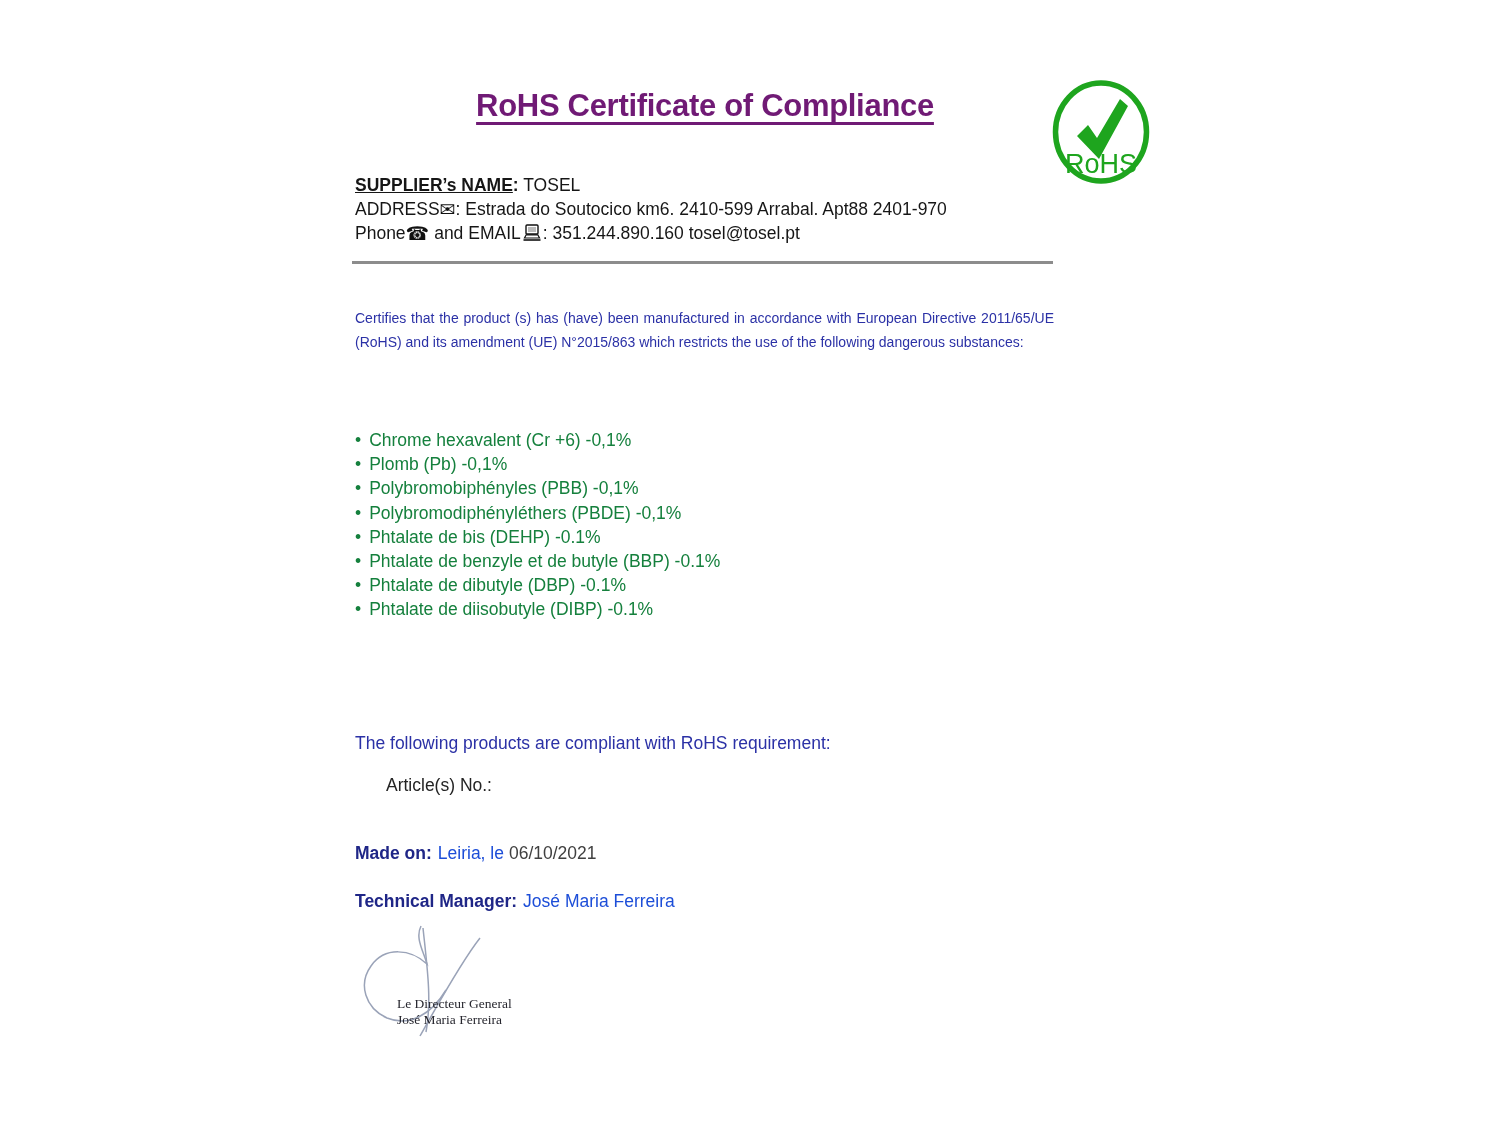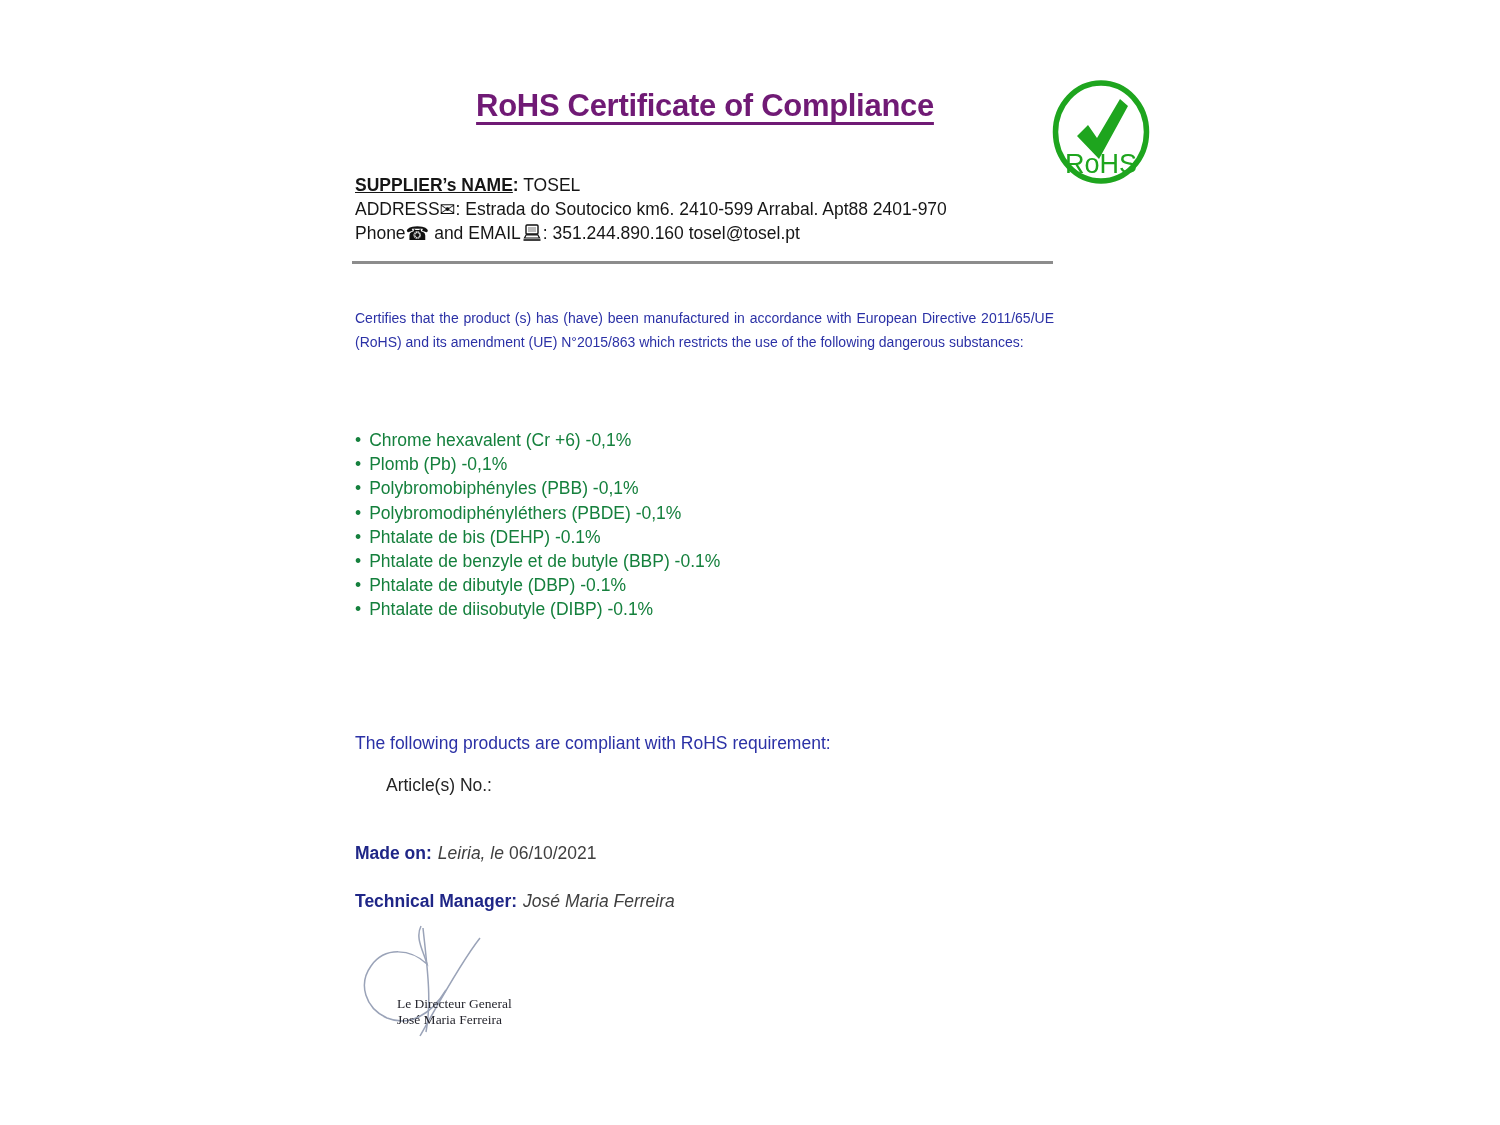--- a/index.html
+++ b/index.html
@@ -39,21 +39,21 @@
   
   .subs{left:355px;top:428px;margin:0;padding:0;list-style:none;font-size:17.5px;line-height:24.2px;color:#15803d;}
   .subs li::before{content:"•";margin-right:8px;}
 
   .statement{left:355px;top:733px;font-size:17.5px;color:#2b31a6;}
   .articles{left:355px;top:775px;font-size:17.5px;color:#242424;margin-left:31px;}
 
   .made-on{left:355px;top:843px;font-size:17.5px;}
   .tech-mgr{left:355px;top:891px;font-size:17.5px;}
   .navy-lbl{font-weight:bold;color:#1f2687;}
-  .ital{font-style:italic;color:#404040;margin-left:6px;}
+  .ital{color:#1d4ed8;margin-left:6px;}
   .plain-date{margin-left:5px;color:#404040;margin-top:36px;}
 
   
   .sig-svg{left:357px;top:922px;}
   .sig-text{
     left:397px;top:996px;width:130px;
     font-family:"Liberation Serif",serif;font-size:13.5px;line-height:15.5px;
     color:#26262e;
   }
 </style>

